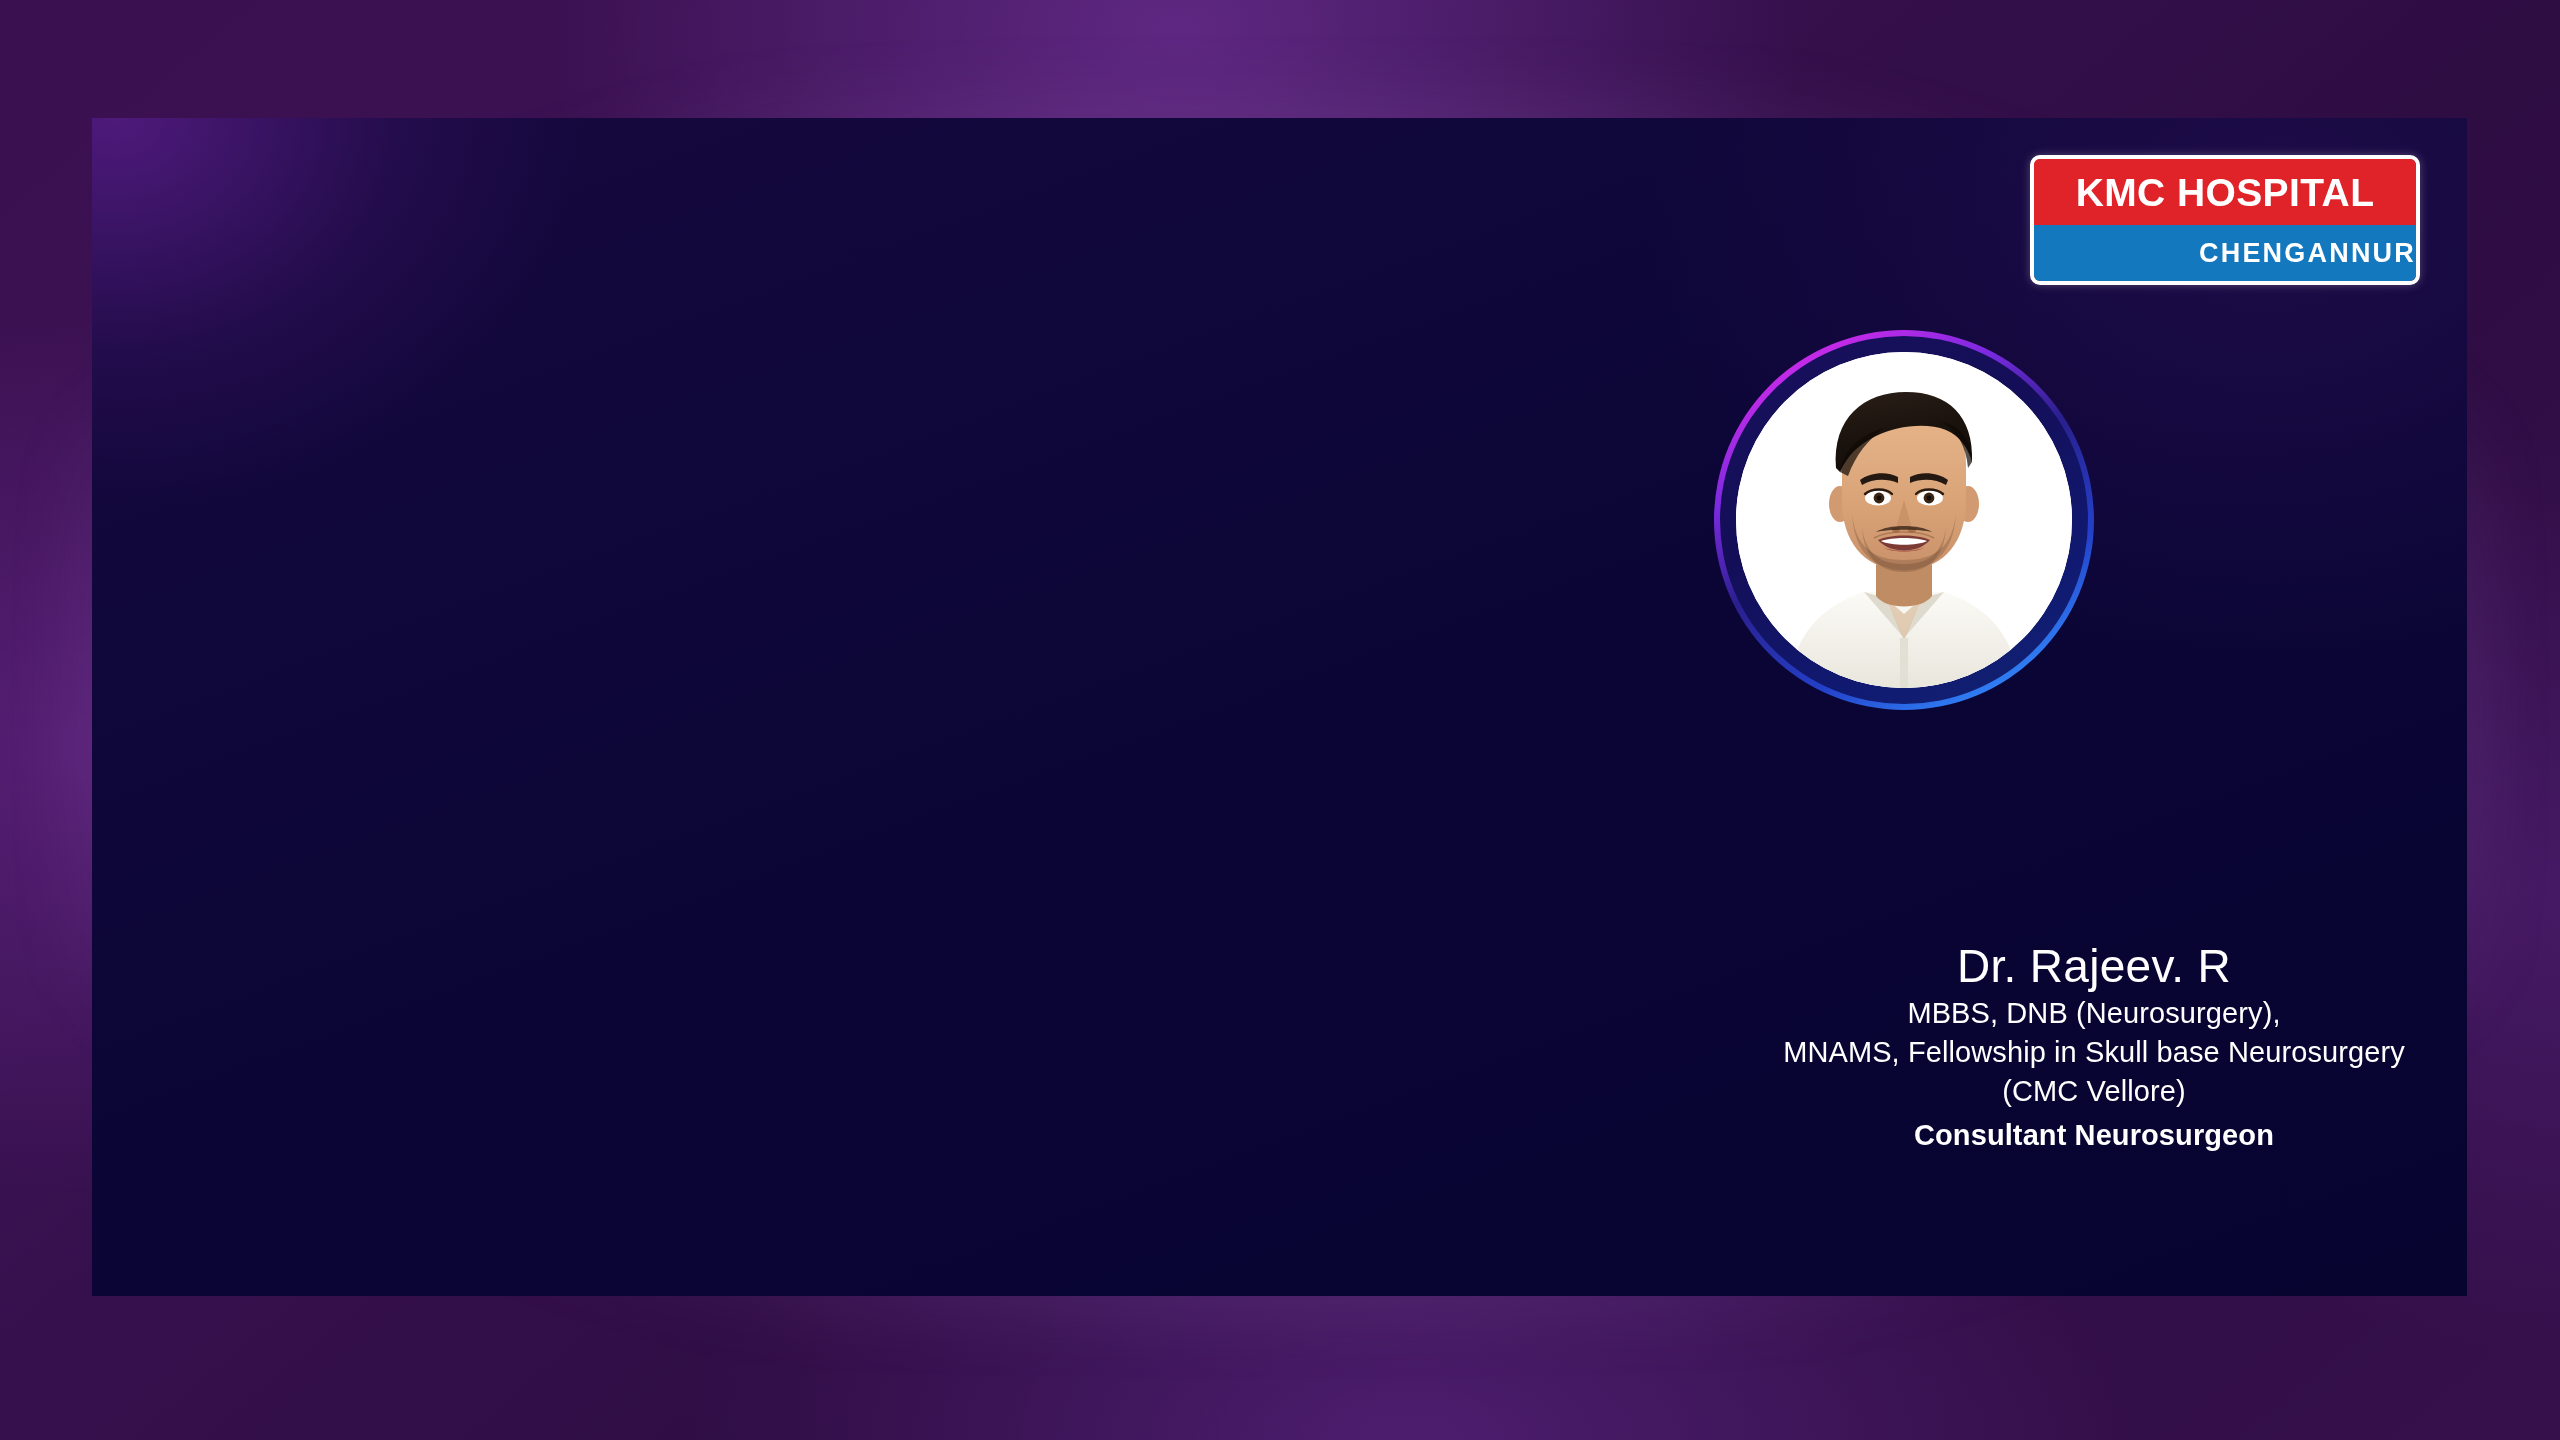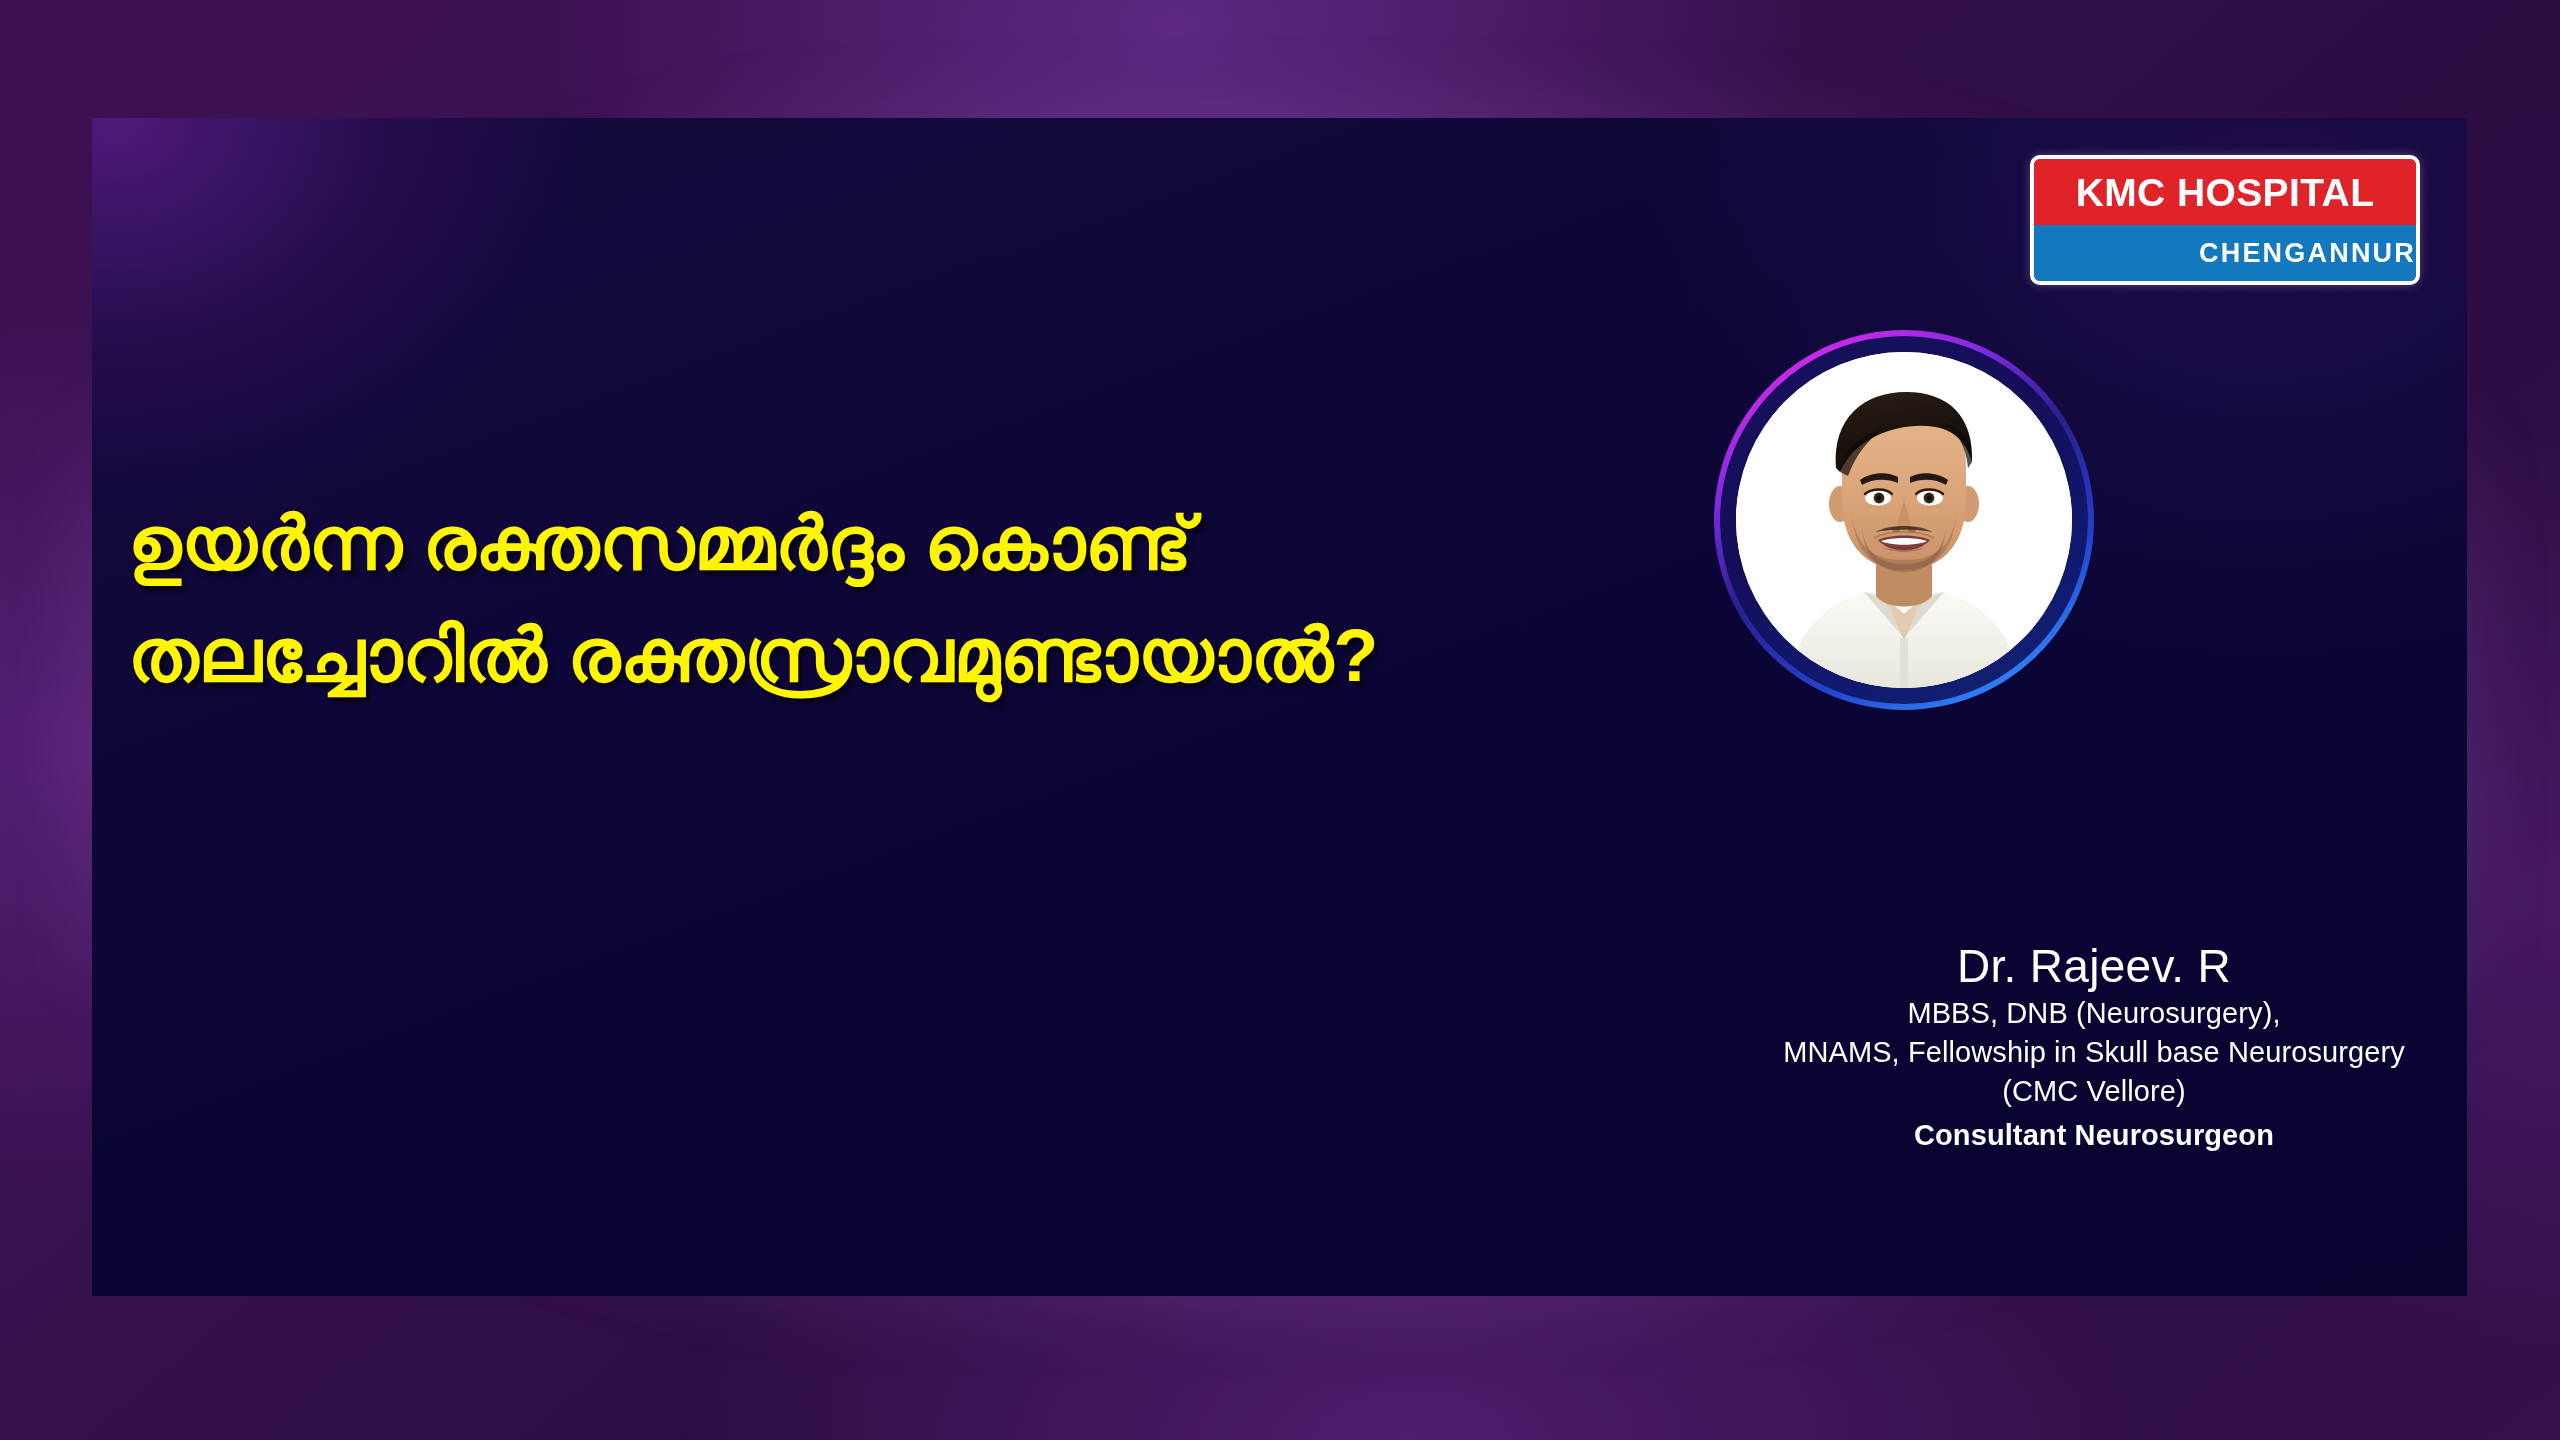--- a/index.html
+++ b/index.html
@@ -165,24 +165,20 @@
 
     <div class="logo">
       <div class="logo-top">
         <span>KMC HOSPITAL</span>
       </div>
       <div class="logo-bot">
         <span>CHENGANNUR</span>
       </div>
     </div>
 
-    <div class="headline">
-      <div class="headline-line">ഉയർന്ന രക്തസമ്മർദ്ദം കൊണ്ട്</div>
-      <div class="headline-line">തലച്ചോറിൽ രക്തസ്രാവമുണ്ടായാൽ?</div>
-    </div>
 
     <div class="portrait-wrap">
       <div class="ring-outer"></div>
       <div class="ring-gap"></div>
       <div class="portrait-photo">
         <svg viewBox="0 0 336 336" preserveAspectRatio="xMidYMid slice" aria-hidden="true">
           <defs>
             <linearGradient id="skin" x1="0" y1="0" x2="0" y2="1">
               <stop offset="0%" stop-color="#e8b68c"></stop>
               <stop offset="60%" stop-color="#d9a377"></stop>

